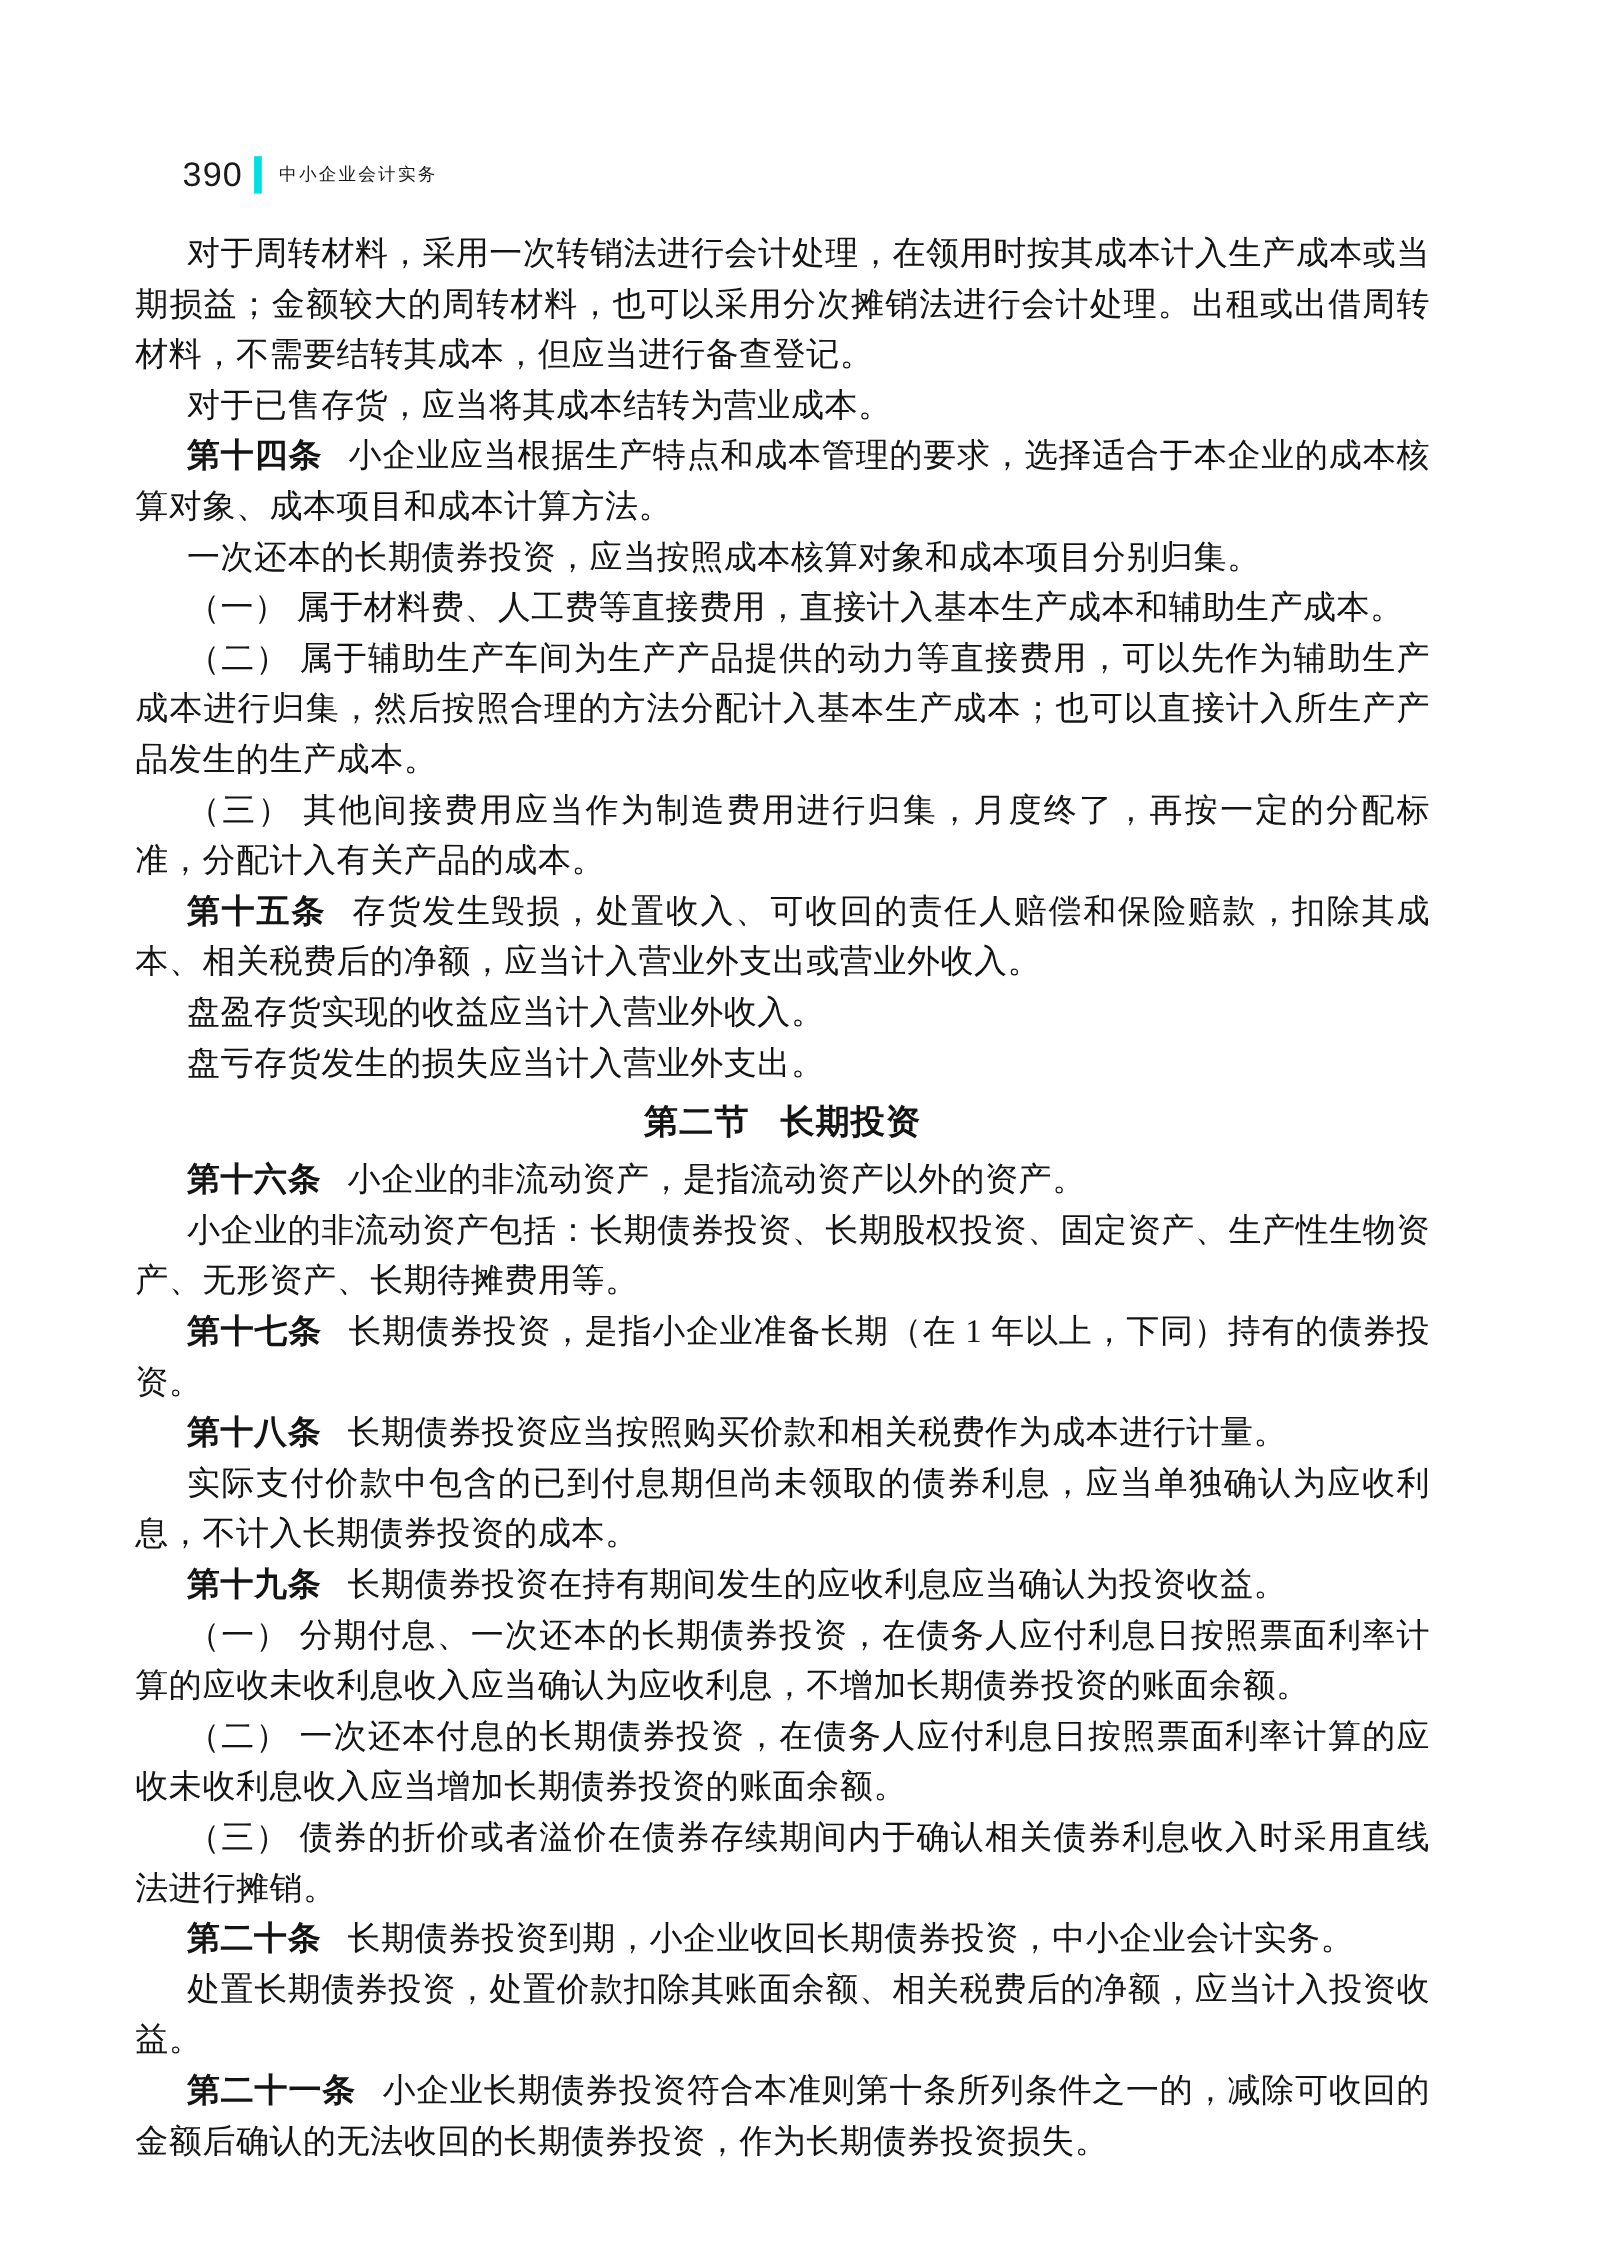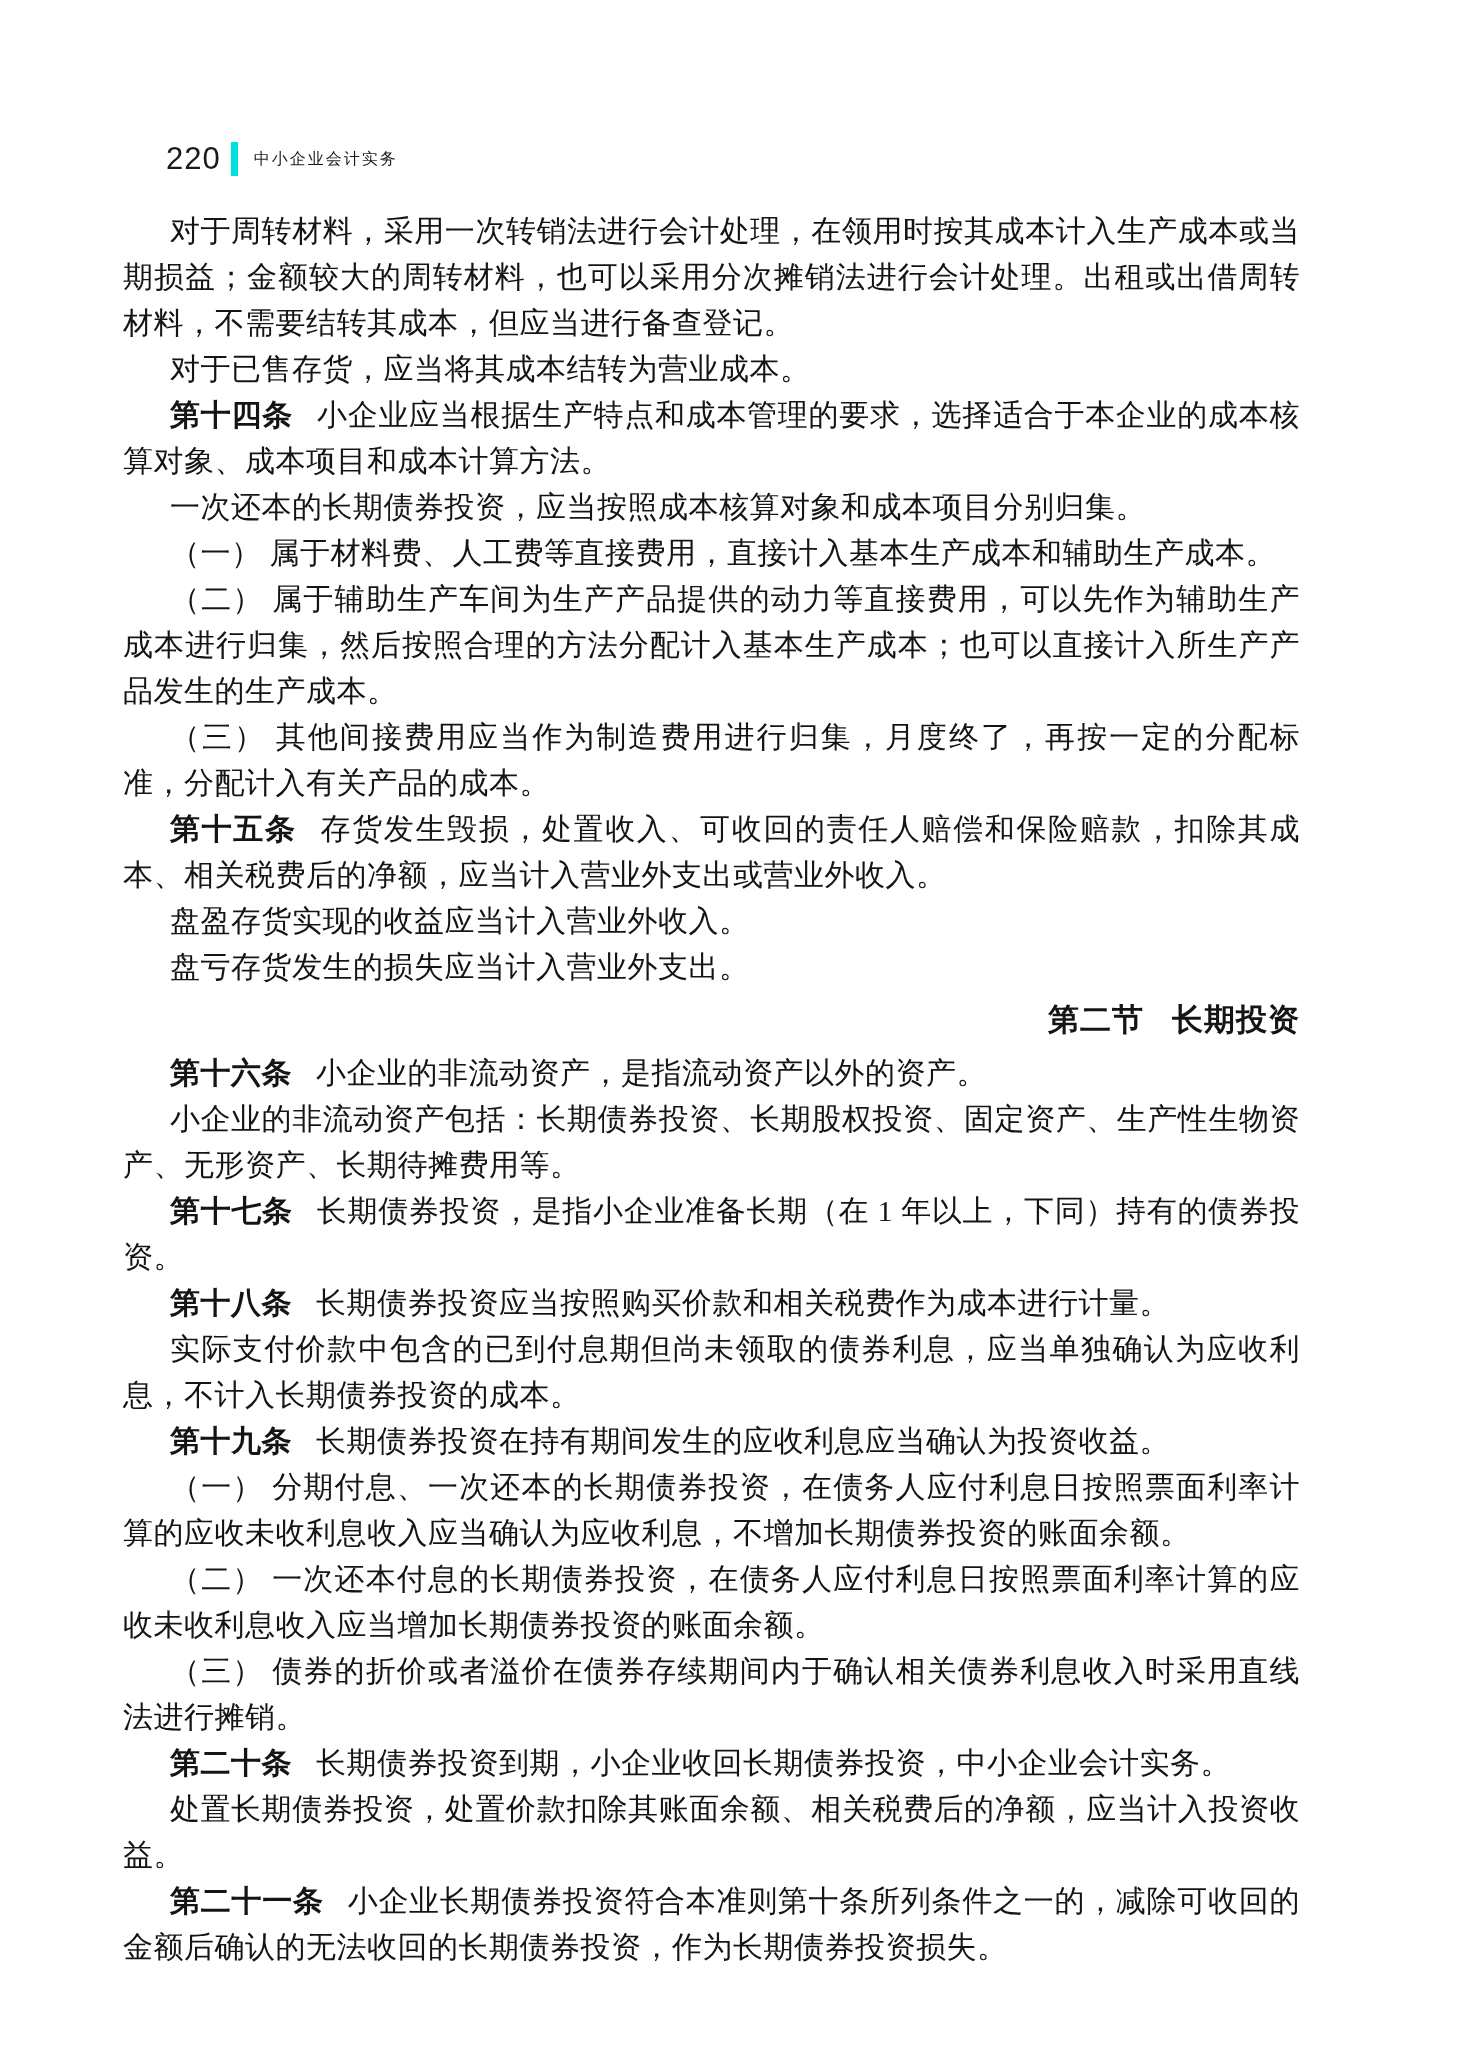--- a/index.html
+++ b/index.html
@@ -33,34 +33,34 @@
     letter-spacing:0.5px;
   }
   .para { margin:0; text-indent:47px; }
   .article-lead {
     font-weight:bold;
     font-family:"Liberation Sans", sans-serif;
     margin-right:24px;
   }
   .section-heading {
     margin:7px 0 7px 0;
-    text-align:right; text-indent:0;
+    text-align:center; text-indent:0;
     font-weight:bold; font-size:31px;
     font-family:"Liberation Sans", sans-serif;
     letter-spacing:1px;
   }
   .section-heading .gap { display:inline-block; width:28px; }
 </style>
 </head>
 <body>
 
 <div class="page">
 
   <div class="running-header">
-    <span class="page-number">220</span>
+    <span class="page-number">390</span>
     <span class="header-bar"></span>
     <span class="book-title">中小企业会计实务</span>
   </div>
 
   <div class="body-text" id="body-text">
       <p class="para"><span>对于周转材料，采用一次转销法进行会计处理，在领用时按其成本计入生产成本或当期损益；金额较大的周转材料，也可以采用分次摊销法进行会计处理。出租或出借周转材料，不需要结转其成本，但应当进行备查登记。</span></p>
       <p class="para"><span>对于已售存货，应当将其成本结转为营业成本。</span></p>
       <p class="para"><b class="article-lead">第十四条</b><span>小企业应当根据生产特点和成本管理的要求，选择适合于本企业的成本核算对象、成本项目和成本计算方法。</span></p>
       <p class="para"><span>一次还本的长期债券投资，应当按照成本核算对象和成本项目分别归集。</span></p>
       <p class="para"><span>（一） 属于材料费、人工费等直接费用，直接计入基本生产成本和辅助生产成本。</span></p>

